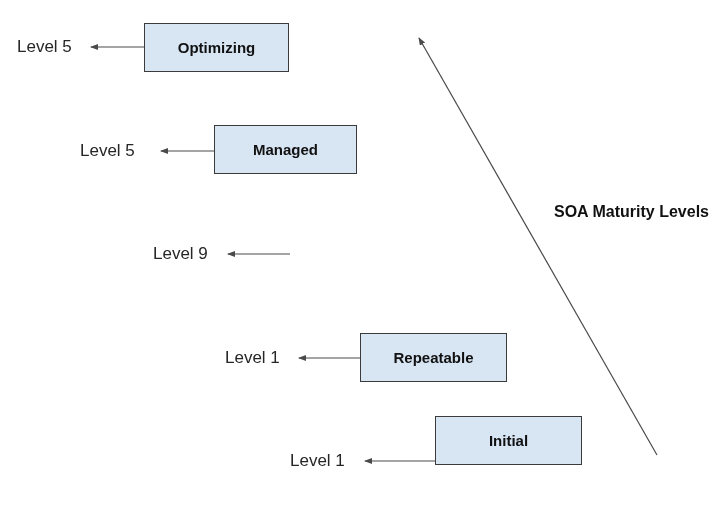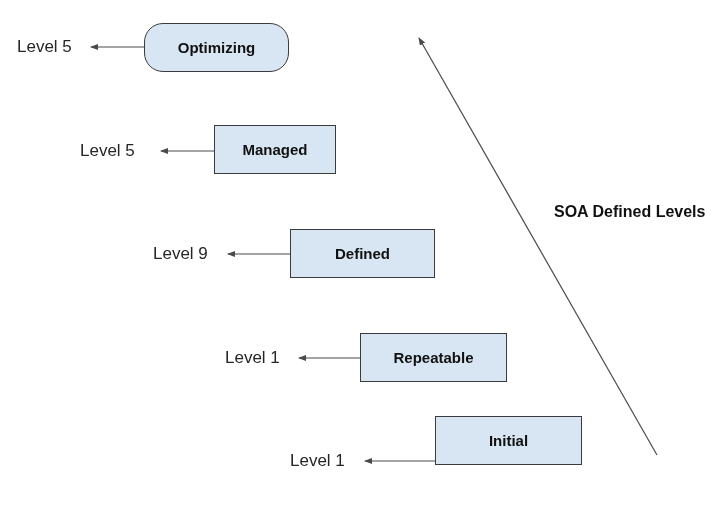--- a/index.html
+++ b/index.html
@@ -62,39 +62,36 @@
     </defs>
     <line x1="144" y1="47" x2="91" y2="47" marker-end="url(#arrowhead)"></line>
     <line x1="214" y1="151" x2="161" y2="151" marker-end="url(#arrowhead)"></line>
     <line x1="290" y1="254" x2="228" y2="254" marker-end="url(#arrowhead)"></line>
     <line x1="360" y1="358" x2="299" y2="358" marker-end="url(#arrowhead)"></line>
     <line x1="435" y1="461" x2="365" y2="461" marker-end="url(#arrowhead)"></line>
     <line x1="657" y1="455" x2="419" y2="38" marker-end="url(#arrowhead)"></line>
   </svg>
 
   <span class="level-label" style="left:17px;top:37px;">Level 5</span>
-  <div class="maturity-box" style="left:144px;top:23px;width:145px;border-radius:19px;">
+  <div class="maturity-box" style="left:144px;top:23px;width:145px;">
     <span class="box-label">Optimizing</span>
   </div>
 
   <span class="level-label" style="left:80px;top:141px;">Level 5</span>
-  <div class="maturity-box" style="left:214px;top:125px;width:122px;">
+  <div class="maturity-box" style="left:214px;top:125px;width:143px;">
     <span class="box-label">Managed</span>
   </div>
 
   <span class="level-label" style="left:153px;top:244px;">Level 9</span>
-  <div class="maturity-box" style="left:290px;top:229px;width:145px;">
-    <span class="box-label">Defined</span>
-  </div>
 
   <span class="level-label" style="left:225px;top:348px;">Level 1</span>
   <div class="maturity-box" style="left:360px;top:333px;width:147px;">
     <span class="box-label">Repeatable</span>
   </div>
 
   <span class="level-label" style="left:290px;top:451px;">Level 1</span>
   <div class="maturity-box" style="left:435px;top:416px;width:147px;">
     <span class="box-label">Initial</span>
   </div>
 
-  <div class="diagram-title" style="left:554px;top:202px;">SOA Defined Levels</div>
+  <div class="diagram-title" style="left:554px;top:202px;">SOA Maturity Levels</div>
 
 </div>
 
 </body></html>

